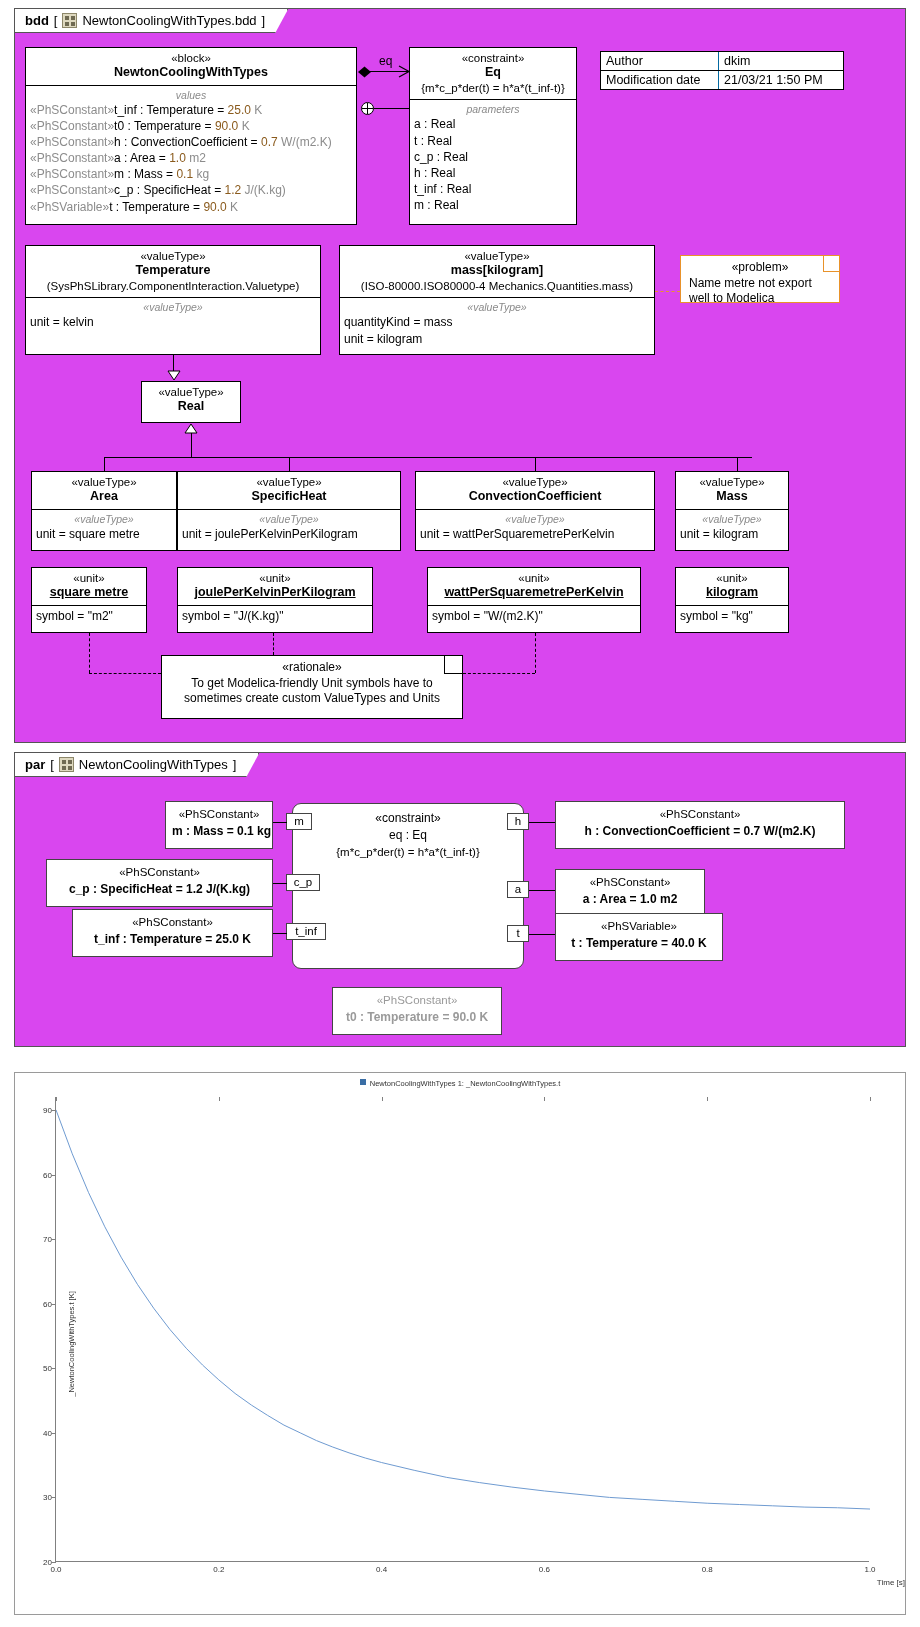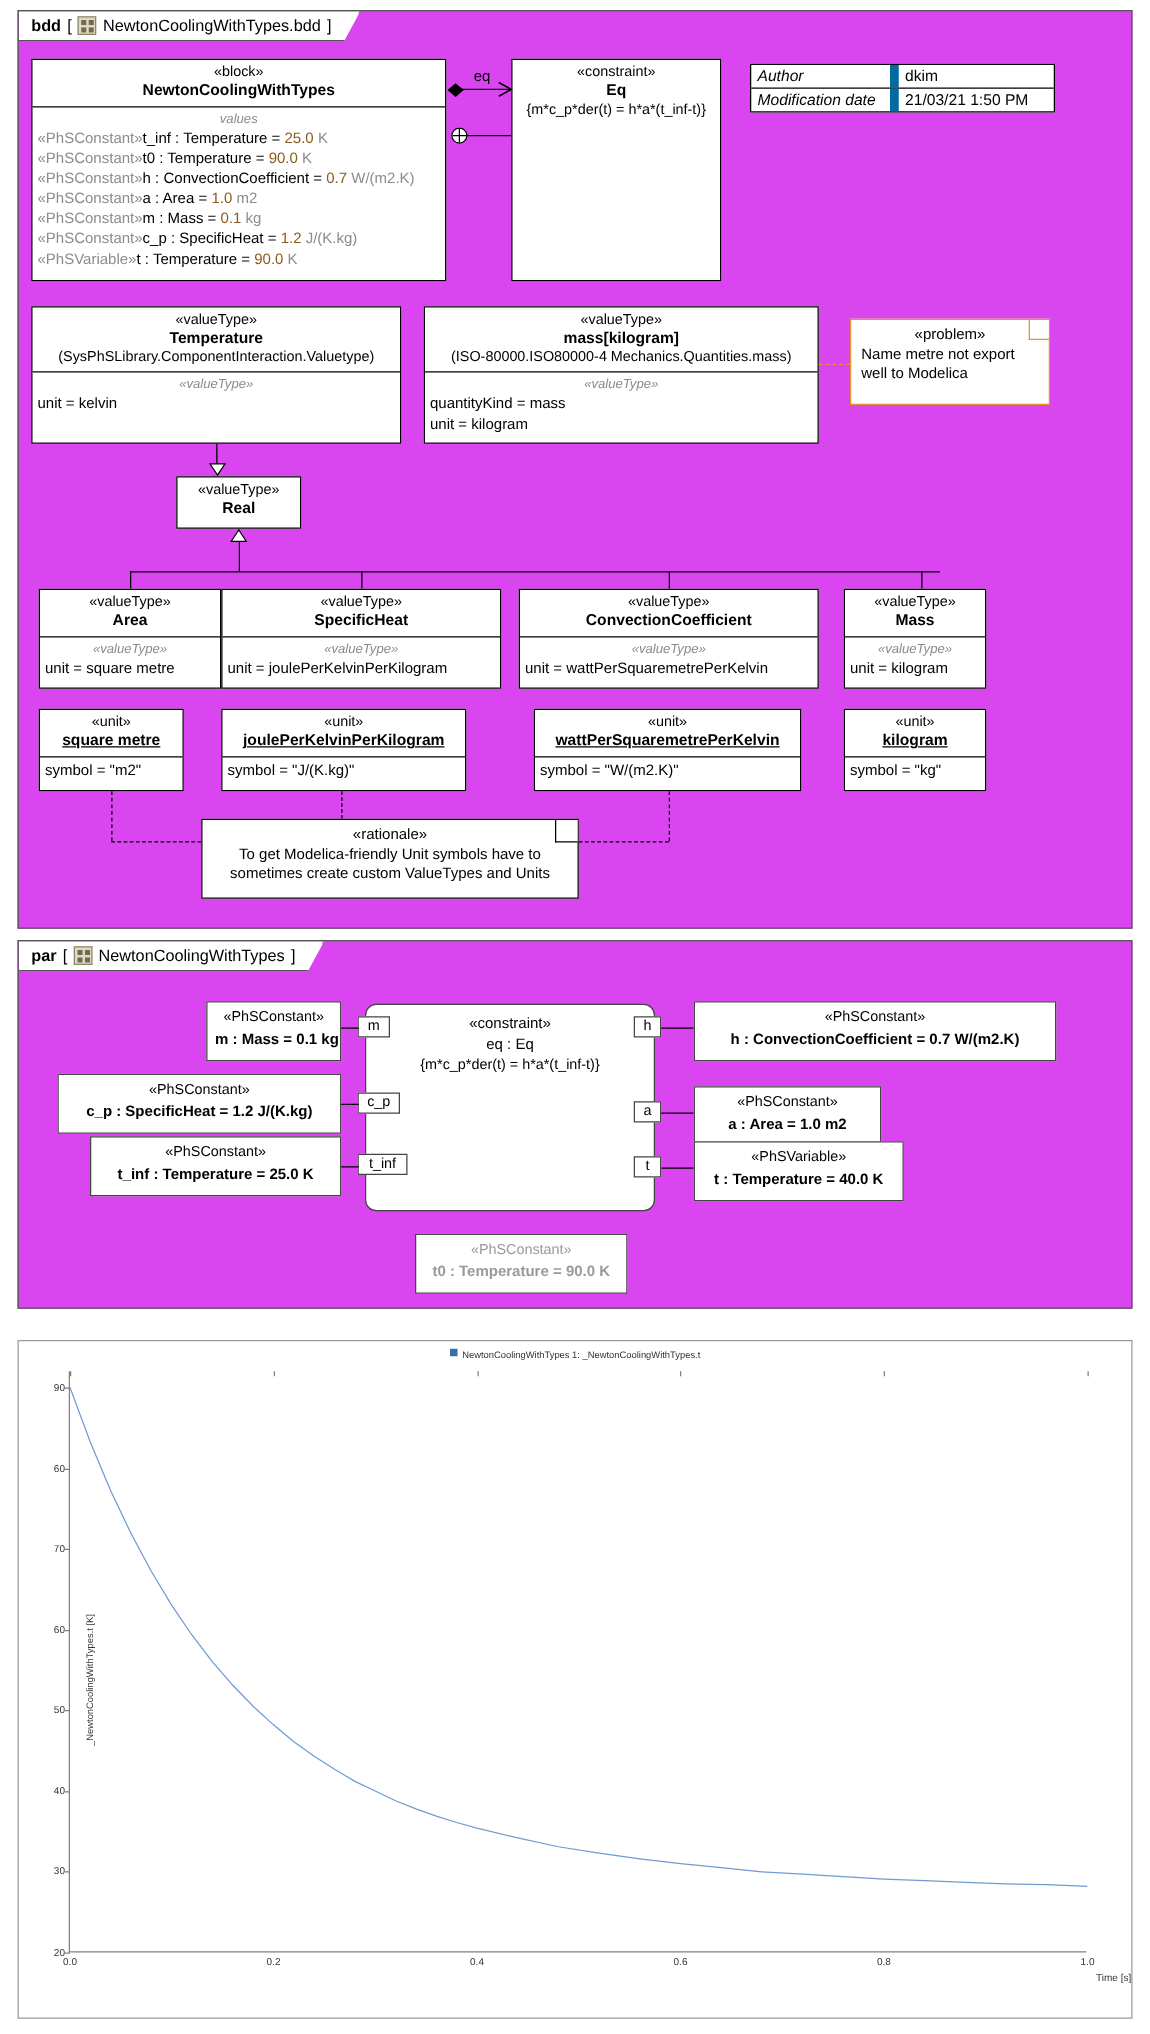--- a/index.html
+++ b/index.html
@@ -48,21 +48,21 @@
   .uline { text-decoration:underline; }
 
   
   .attr { white-space:nowrap; font-size:12px; }
 
   
   .tbl { position:absolute; border:1px solid #000; background:#fff; display:flex; flex-direction:column; }
   .tbl-row { display:flex; }
   .tbl-row + .tbl-row { border-top:1px solid #000; }
   .tbl-c { padding:2px 5px; font-size:12.5px; }
-  .tbl-c.k { width:118px; border-right:7px solid #0369a1;font-style:italic; }
+  .tbl-c.k { width:118px; border-right:1px solid #0369a1; }
   .tbl-c.v { width:124px; }
 
   
   .note { position:absolute; background:#fff; padding:4px 8px; line-height:1.3; }
   .note.black { border:1px solid #000; }
   .note.orange { border:1px solid #E8922A; }
   .note .nstereo { text-align:center; }
   .fold-b { position:absolute; right:0; top:0; width:18px; height:18px;
     background:linear-gradient(225deg,#fff 50%, transparent 50%);
     border-left:1px solid #000; border-bottom:1px solid #000;
@@ -144,20 +144,31 @@
         </div>
     </div>
   </div>
 
   <div class="cls" style="left:394px; top:38px; width:168px; height:178px;">
     <div class="cls-head">
       <div class="stereo">«constraint»</div>
       <div class="cname">Eq</div>
       <div style="font-size:11.5px">{m*c_p*der(t) = h*a*(t_inf-t)}</div>
     </div>
+    <div class="compart cls-sep">
+      <div class="compart-label">parameters</div>
+      <div id="constraint-params">
+          <div>a : Real</div>
+          <div>t : Real</div>
+          <div>c_p : Real</div>
+          <div>h : Real</div>
+          <div>t_inf : Real</div>
+          <div>m : Real</div>
+        </div>
+    </div>
   </div>
 
   <div class="ln lnh" style="left:352px; top:62px; width:42px;"></div>
   <svg class="abs" style="left:342px; top:56px;" width="16" height="14">
     <polygon points="1,7 7.5,1.5 14,7 7.5,12.5" fill="#000"></polygon>
   </svg>
   <svg class="abs" style="left:382px; top:55px;" width="14" height="15">
     <polyline points="2,2 12,7.5 2,13" fill="none" stroke="#000" stroke-width="1.2"></polyline>
   </svg>
   <div class="abs" style="left:364px; top:45px; font-size:12px;">eq</div>
@@ -199,21 +210,21 @@
       <div class="qname">(ISO-80000.ISO80000-4 Mechanics.Quantities.mass)</div>
     </div>
     <div class="compart cls-sep">
       <div class="compart-label">«valueType»</div>
       <div>quantityKind = mass</div>
       <div>unit = kilogram</div>
     </div>
   </div>
 
   <div class="dash-o" style="left:640px; top:282px; width:25px;"></div>
-  <div class="note orange" style="left:665px; top:246px; width:160px; height:69px;">
+  <div class="note orange" style="left:665px; top:246px; width:160px; height:48px;">
     <div class="fold-o"></div>
     <div class="nstereo">«problem»</div>
     <div>Name metre not export</div>
     <div>well to Modelica</div>
   </div>
 
   <div class="ln lnv" style="left:158px; top:346px; width:1px; height:23px;"></div>
   <svg class="abs" style="left:152px; top:361px;" width="14" height="11">
     <polygon points="7,10 1,1 13,1" fill="#fff" stroke="#000" stroke-width="1"></polygon>
   </svg>

